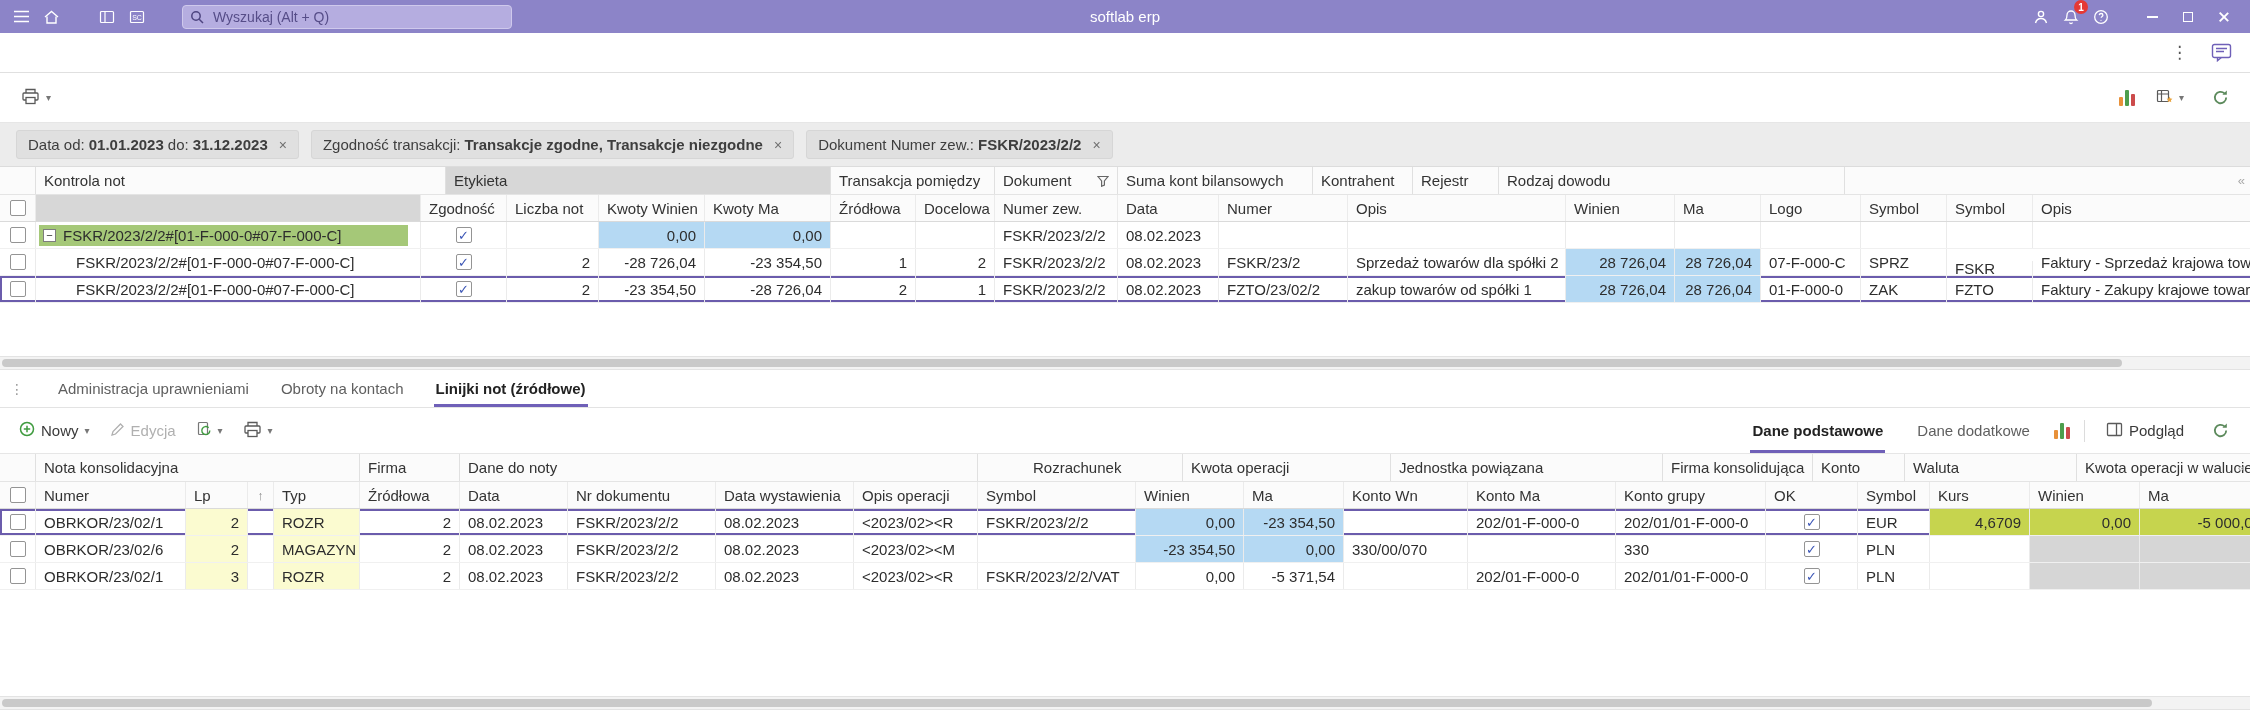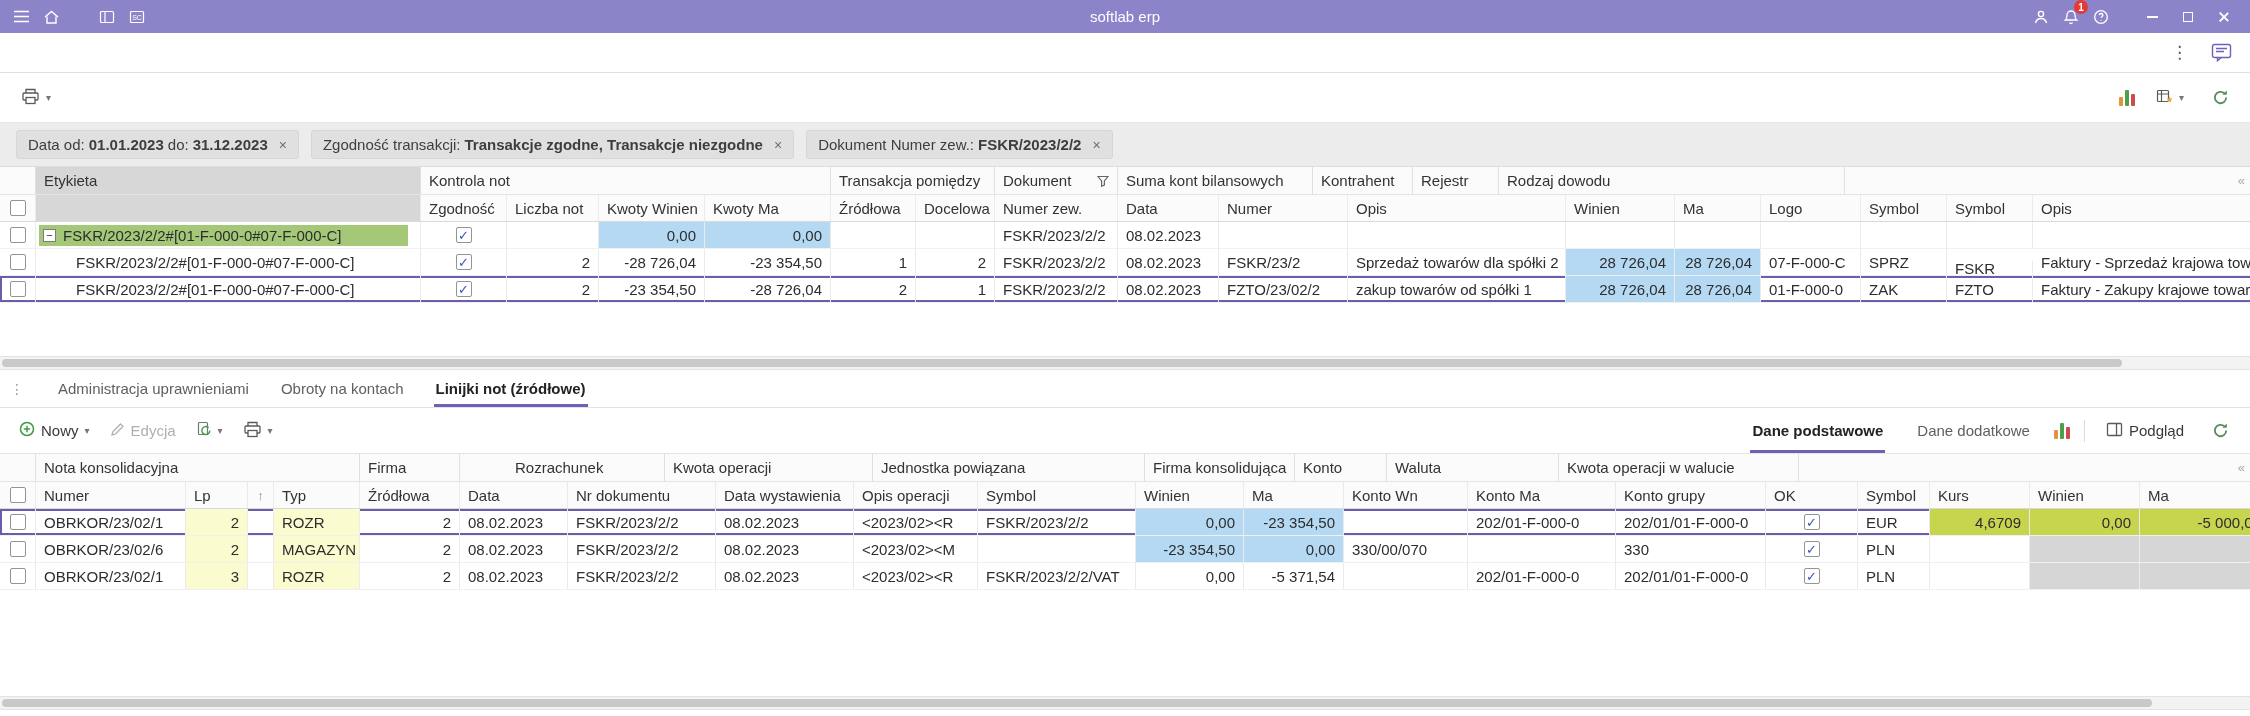--- a/index.html
+++ b/index.html
@@ -126,20 +126,29 @@
           <rect x="1.5" y="2.5" width="13" height="11" rx="1"></rect>
           <path d="M6 2.5v11"></path>
         </svg>
     </span>
     <span class="tb-icon">
       <svg width="16" height="16" viewBox="0 0 16 16" fill="none" stroke="#fff" stroke-width="1.2">
           <rect x="1.5" y="2.5" width="13" height="11" rx="1"></rect>
           <text x="8" y="11" font-size="7" fill="#fff" stroke="none" text-anchor="middle">SC</text>
         </svg>
     </span>
+    <span class="search-wrap">
+      <span class="search-ic">
+        <svg width="14" height="14" viewBox="0 0 14 14" fill="none" stroke="#4e4580" stroke-width="1.5">
+            <circle cx="6" cy="6" r="4.2"></circle>
+            <path d="M9.2 9.2L13 13"></path>
+          </svg>
+      </span>
+      <input class="search-input" placeholder="Wyszukaj (Alt + Q)" style="">
+    </span>
     <div class="topbar-title">softlab erp</div>
     <div class="topbar-right">
       <span class="tb-icon">
         <svg width="16" height="16" viewBox="0 0 16 16" fill="none" stroke="#fff" stroke-width="1.4">
             <circle cx="8" cy="5" r="2.6"></circle>
             <path d="M2.5 14c.8-3 3-4.5 5.5-4.5s4.7 1.5 5.5 4.5"></path>
           </svg>
       </span>
       <span class="tb-icon bell-wrap">
         <svg width="16" height="16" viewBox="0 0 16 16" fill="none" stroke="#fff" stroke-width="1.3">
@@ -237,25 +246,25 @@
         <span class="x">×</span>
       </span>
     </div>
 
   <div class="grid" id="upper-grid">
     <span class="col-nav">«</span>
   <div class="g-row g-group-row">
         <div class="g-cell g-group-cell" style="width: 36px;">
           <span></span>
         </div>
+        <div class="g-cell g-group-cell" style="width: 410px;">
+          <span>Kontrola not</span>
+        </div>
         <div class="g-cell g-group-cell etykieta" style="width: 385px;">
           <span>Etykieta</span>
-        </div>
-        <div class="g-cell g-group-cell" style="width: 410px;">
-          <span>Kontrola not</span>
         </div>
         <div class="g-cell g-group-cell" style="width: 164px;">
           <span>Transakcja pomiędzy</span>
         </div>
         <div class="g-cell g-group-cell" style="width: 123px;">
           <span>Dokument</span>
           <span class="funnel">
             <svg width="12" height="12" viewBox="0 0 12 12">
               <path d="M1 1.5h10L7.4 6v4l-2.8 1.2V6z" fill="none" stroke="#666" stroke-width="1.2"></path>
             </svg>
@@ -467,20 +476,23 @@
     <span class="col-nav">«</span>
   <div class="g-row g-group-row">
         <div class="g-cell g-group-cell" style="width: 36px;">
           <span></span>
         </div>
         <div class="g-cell g-group-cell" style="width: 324px;">
           <span>Nota konsolidacyjna</span>
         </div>
         <div class="g-cell g-group-cell" style="width: 100px; text-align: center;">
           <span>Firma</span>
+        </div>
+        <div class="g-cell g-group-cell" style="width: 518px;">
+          <span>Dane do noty</span>
         </div>
         <div class="g-cell g-group-cell" style="width: 158px; margin-left: 47px;">
           <span>Rozrachunek</span>
         </div>
         <div class="g-cell g-group-cell" style="width: 208px;">
           <span>Kwota operacji</span>
         </div>
         <div class="g-cell g-group-cell" style="width: 272px;">
           <span>Jednostka powiązana</span>
         </div>

